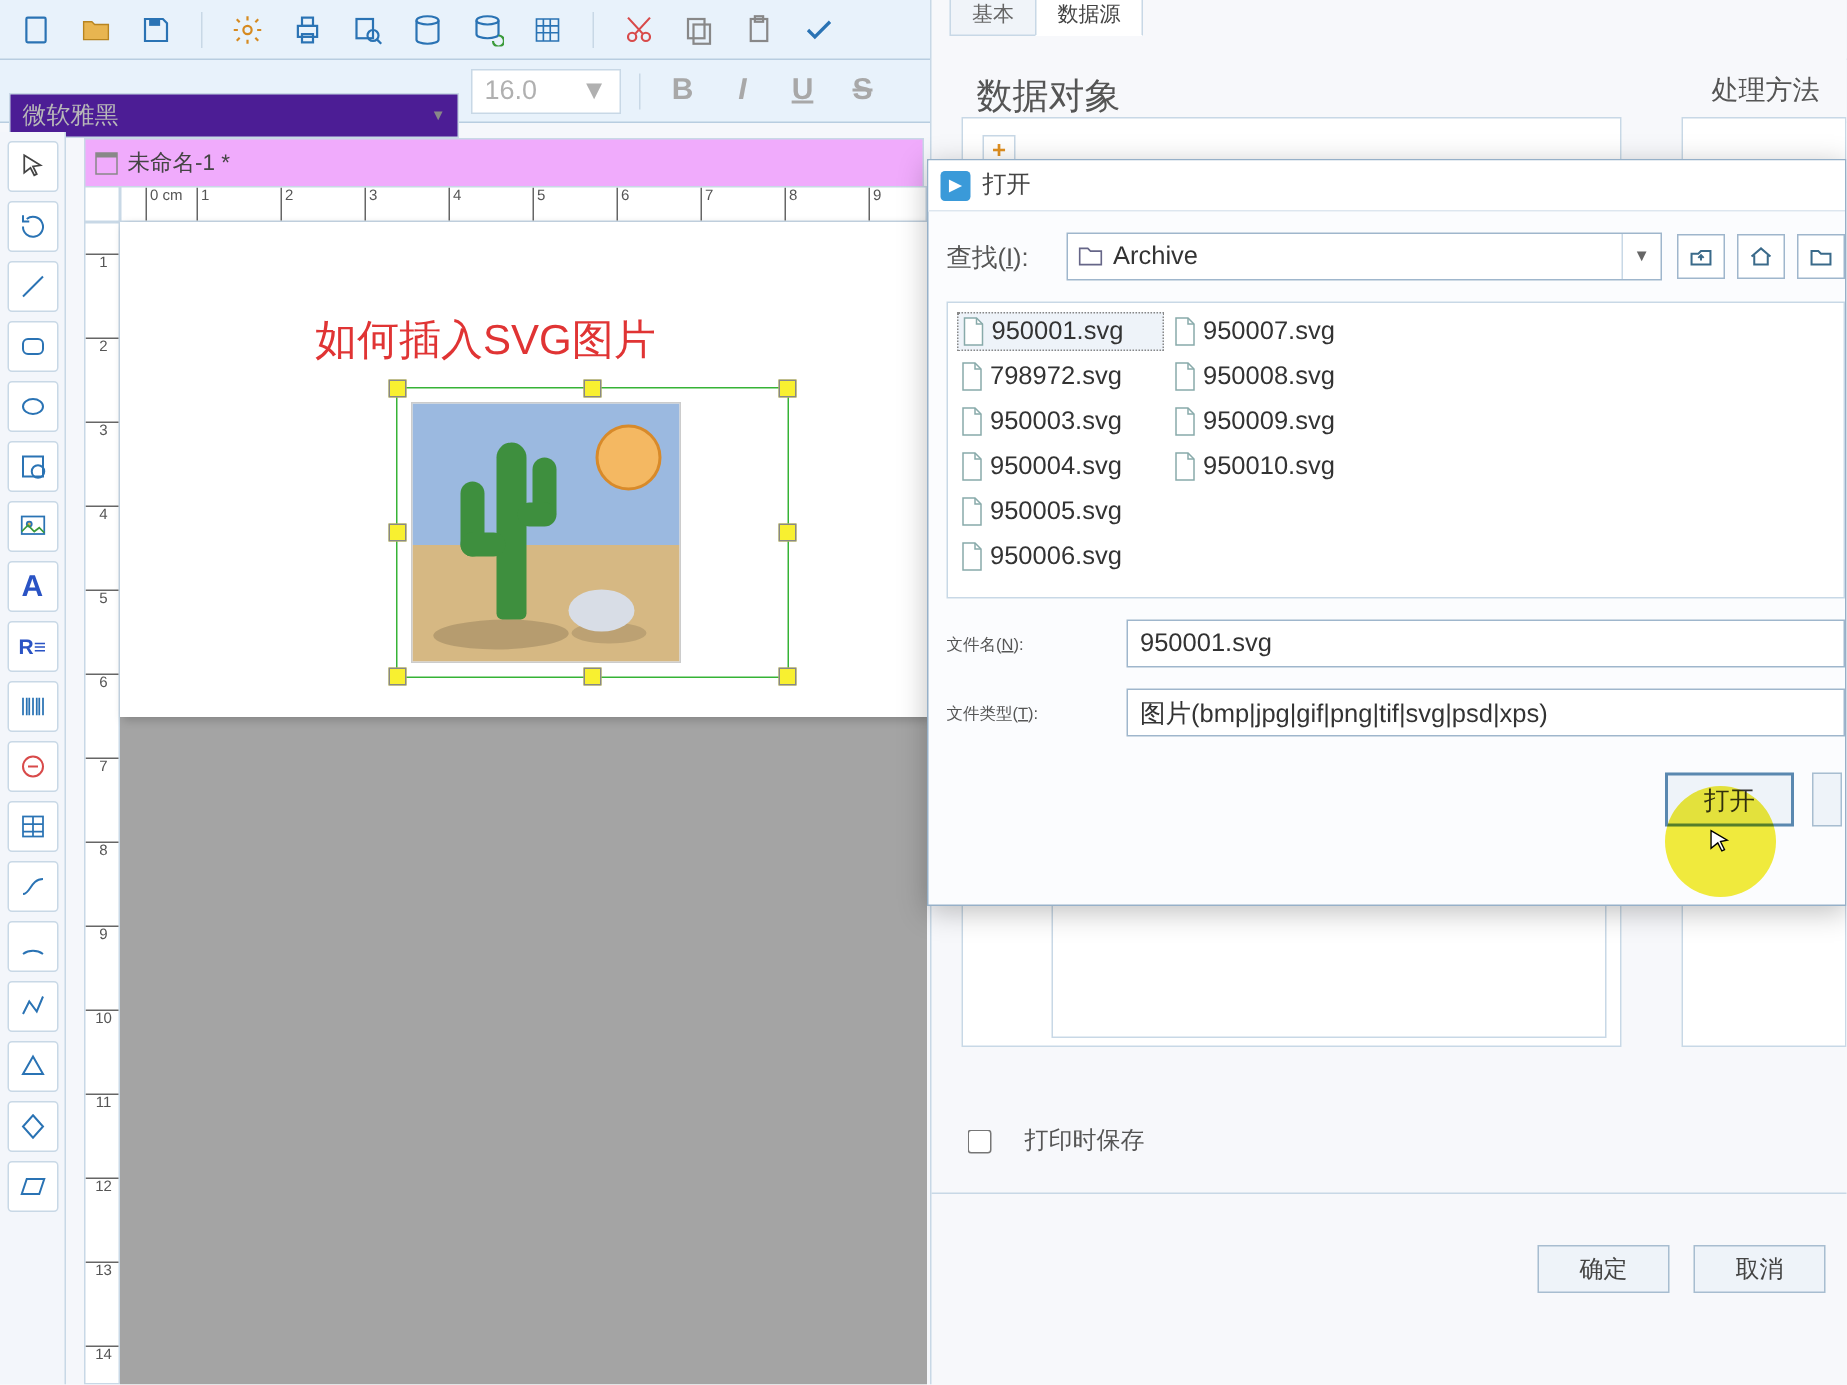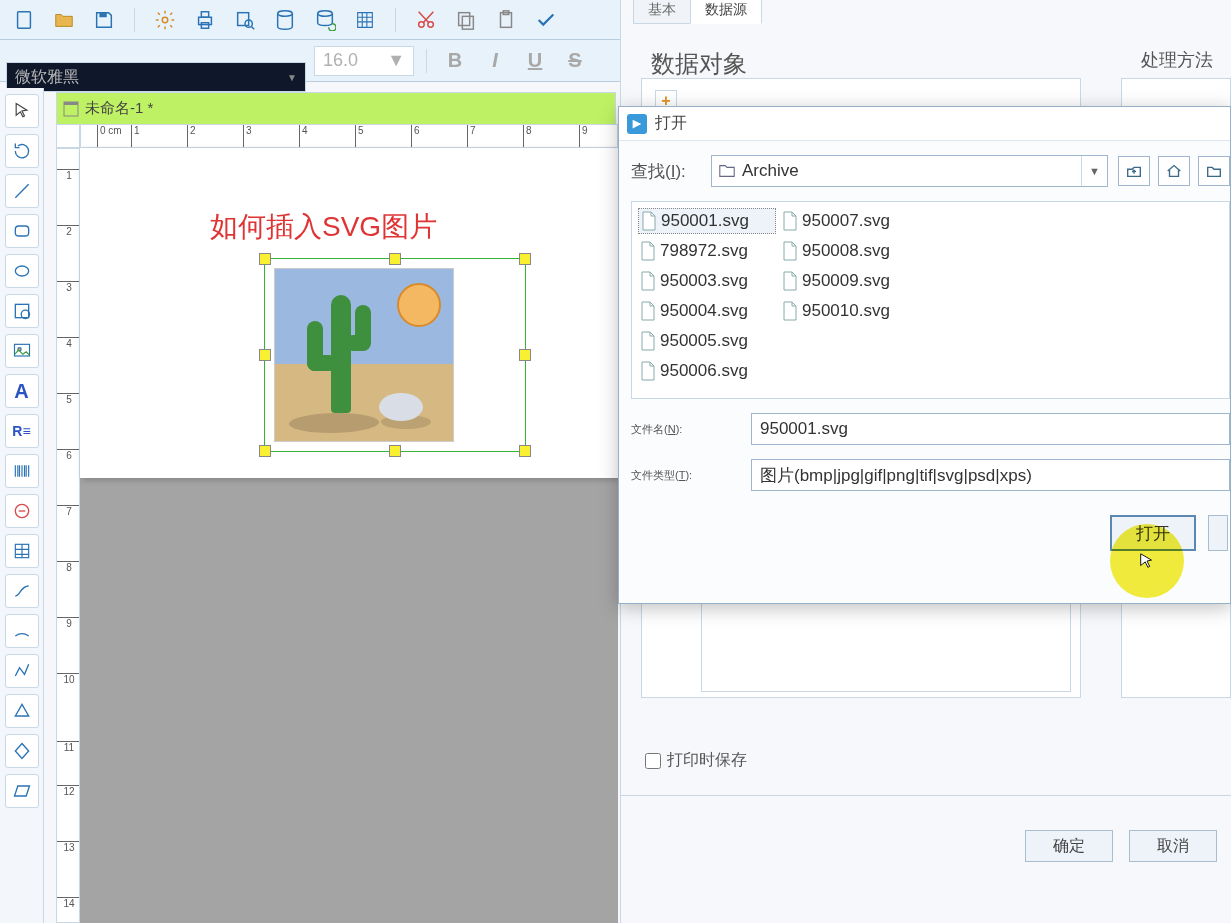--- a/index.html
+++ b/index.html
@@ -6,32 +6,32 @@
 body { width:1231px; height:923px; background:#f5f7fb; overflow:hidden; position:relative; }
 
 
 .top-toolbar { position:absolute; left:0; top:0; width:1231px; height:40px; background:#e8f2fb; border-bottom:1px solid #b8cde0; display:flex; align-items:center; padding-left:10px; gap:12px; }
 .tb-btn { width:28px; height:28px; display:flex; align-items:center; justify-content:center; border-radius:3px; color:#2a73b4; }
 .tb-btn svg { width:22px; height:22px; }
 .tb-sep { width:1px; height:24px; background:#c8d8e6; margin:0 4px; }
 
 
 .fmt-bar { position:absolute; left:0; top:40px; width:1231px; height:42px; background:#e8f2fb; border-bottom:1px solid #b8cde0; display:flex; align-items:center; gap:8px; padding-left:6px; }
-.font-combo { width:300px; height:30px; background:#0f172a; border:1px solid #c8d8e6; color:#b8b8b8; padding:0 8px; display:flex; align-items:center; justify-content:space-between;margin-top:33px; }
+.font-combo { width:300px; height:30px; background:#4c1d95; border:1px solid #c8d8e6; color:#b8b8b8; padding:0 8px; display:flex; align-items:center; justify-content:space-between;margin-top:33px; }
 .font-combo .dd { color:#888; font-size:10px; }
 .size-combo { width:100px; height:30px; background:#fff; border:1px solid #c8d8e6; color:#b0b0b0; padding:0 8px; display:flex; align-items:center; justify-content:space-between; font-size:18px; }
 .fmt-btn { width:32px; height:30px; display:flex; align-items:center; justify-content:center; color:#a8a8a8; font-size:20px; font-weight:bold; }
 
 
 .left-tools { position:absolute; left:0; top:88px; width:44px; height:835px; background:#f3f6fb; border-right:1px solid #c8d8e6; display:flex; flex-direction:column; align-items:center; padding-top:6px; gap:6px; }
 .lt-btn { width:34px; height:34px; border:1px solid #c8d8e6; background:#fff; border-radius:3px; display:flex; align-items:center; justify-content:center; }
 .lt-btn svg { width:20px; height:20px; }
 
 
-.doc-tab { position:absolute; left:56px; top:92px; height:32px; width:560px; display:flex; align-items:center; gap:6px; padding-left:6px; border:1px solid #c8d8e6; border-bottom:none; background:#bef264; }
+.doc-tab { position:absolute; left:56px; top:92px; height:32px; width:560px; display:flex; align-items:center; gap:6px; padding-left:6px; border:1px solid #c8d8e6; border-bottom:none; background:#f0abfc; }
 .doc-tab .win-ico { width:16px; height:16px; }
 .doc-tab .title { font-size:15px; color:#444; }
 
 .ruler-corner { position:absolute; left:56px; top:124px; width:24px; height:24px; background:#fff; border:1px solid #c8d8e6; }
 .h-ruler { position:absolute; left:80px; top:124px; width:538px; height:24px; background:#fff; border:1px solid #c8d8e6; overflow:hidden; }
 .h-ruler .tick { position:absolute; top:0; height:24px; border-left:1px solid #666; font-size:10px; padding-left:2px; color:#555; }
 .v-ruler { position:absolute; left:56px; top:148px; width:24px; height:775px; background:#fff; border:1px solid #c8d8e6; overflow:hidden; }
 .v-ruler .tick { position:absolute; left:0; width:24px; border-top:1px solid #666; font-size:10px; color:#555; text-align:center; }
 
 
@@ -63,21 +63,21 @@
 .right-panel { position:absolute; left:620px; top:0; width:611px; height:923px; background:#f7f8fb; border-left:1px solid #c8d8e6; }
 .tabs { position:absolute; left:12px; top:-2px; height:26px; display:flex; }
 .tab { padding:2px 14px; border:1px solid #c8d8e6; background:#f0f4f9; font-size:14px; color:#666; margin-right:-1px;}
 .tab.active { background:#fff; color:#444; border-bottom:1px solid #fff; }
 .lbl1 { position:absolute; left:30px; top:48px; font-size:24px; color:#555; }
 .lbl2 { position:absolute; left:520px; top:48px; font-size:18px; color:#555; }
 .box1 { position:absolute; left:20px; top:78px; width:440px; height:620px; border:1px solid #c8d8e6; background:#fff;}
 .box1b { position:absolute; left:80px; top:112px; width:370px; height:580px; border:1px solid #c8d8e6; background:#fff;}
 .box2 { position:absolute; left:500px; top:78px; width:110px; height:620px; border:1px solid #c8d8e6; background:#fff;}
 .add-btn { position:absolute; left:34px; top:90px; width:22px; height:22px; border:1px solid #c8d8e6; background:#fff; display:flex; align-items:center; justify-content:center; color:#e09020; font-size:16px; font-weight:bold;}
-.chk-row { position:absolute; left:24px; top:750px; display:flex; align-items:center; gap:6px; font-size:16px; color:#555;}
+.chk-row { position:absolute; left:24px; top:750px; display:flex; align-items:center; gap:22px; font-size:16px; color:#555;}
 .chk-row input{width:16px;height:16px;}
 .btn-row { position:absolute; right:14px; top:830px; display:flex; gap:16px; }
 .pbtn { width:88px; height:32px; border:1px solid #a8bdd0; background:#eef3f9; font-size:16px; color:#444; display:flex; align-items:center; justify-content:center; }
 .panel-divider { position:absolute; left:0; top:795px; width:611px; height:1px; background:#c8d8e6;}
 
 
 .dialog { position:absolute; left:618px; top:106px; width:613px; height:498px; background:#fbfcfe; border:1px solid #96b0c8; box-shadow:0 4px 18px rgba(0,0,0,.25); }
 .dlg-title { height:34px; background:#fff; display:flex; align-items:center; gap:8px; padding-left:8px; border-bottom:1px solid #dde6ef; }
 .dlg-title .ico { width:20px; height:20px; background:#3a9ad9; border-radius:3px; display:flex; align-items:center; justify-content:center;}
 .dlg-title .ico svg{width:14px;height:14px;fill:#fff;}
@@ -334,21 +334,21 @@
     <div class="tick" style="top: 20px;">1</div>
     <div class="tick" style="top: 76px;">2</div>
     <div class="tick" style="top: 132px;">3</div>
     <div class="tick" style="top: 188px;">4</div>
     <div class="tick" style="top: 244px;">5</div>
     <div class="tick" style="top: 300px;">6</div>
     <div class="tick" style="top: 356px;">7</div>
     <div class="tick" style="top: 412px;">8</div>
     <div class="tick" style="top: 468px;">9</div>
     <div class="tick" style="top: 524px;">10</div>
-    <div class="tick" style="top: 580px; margin-top: 12px;">11</div>
+    <div class="tick" style="top: 580px;">11</div>
     <div class="tick" style="top: 636px;">12</div>
     <div class="tick" style="top: 692px;">13</div>
     <div class="tick" style="top: 748px;">14</div>
   </div>
 
 <div class="canvas">
   <div class="page">
     <div class="svg-title">如何插入SVG图片</div>
     <div class="img-box">
       <div class="sun"></div>

